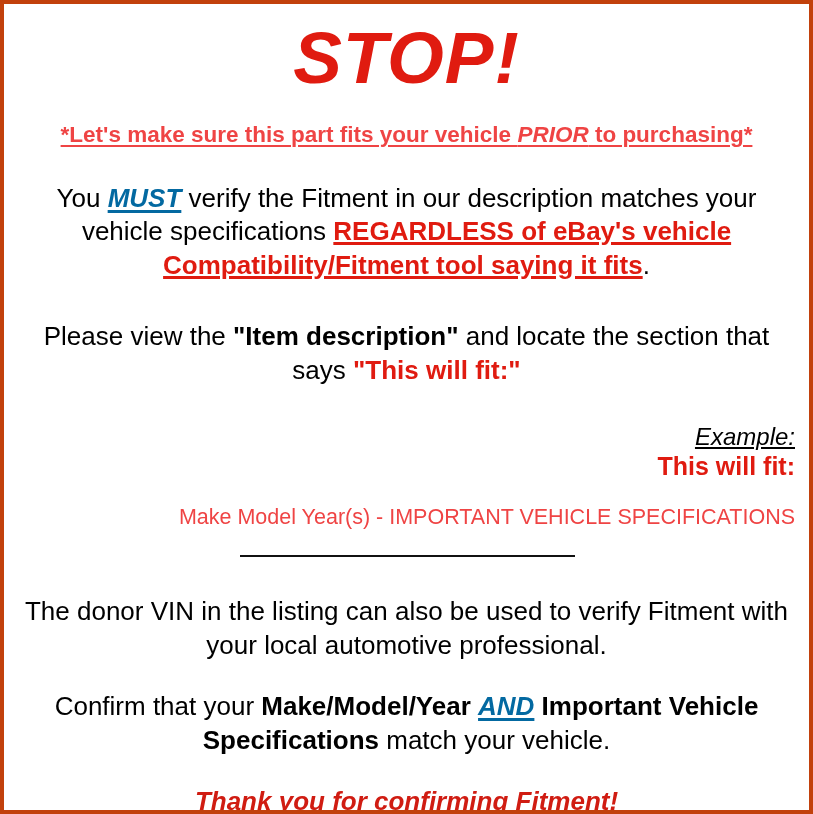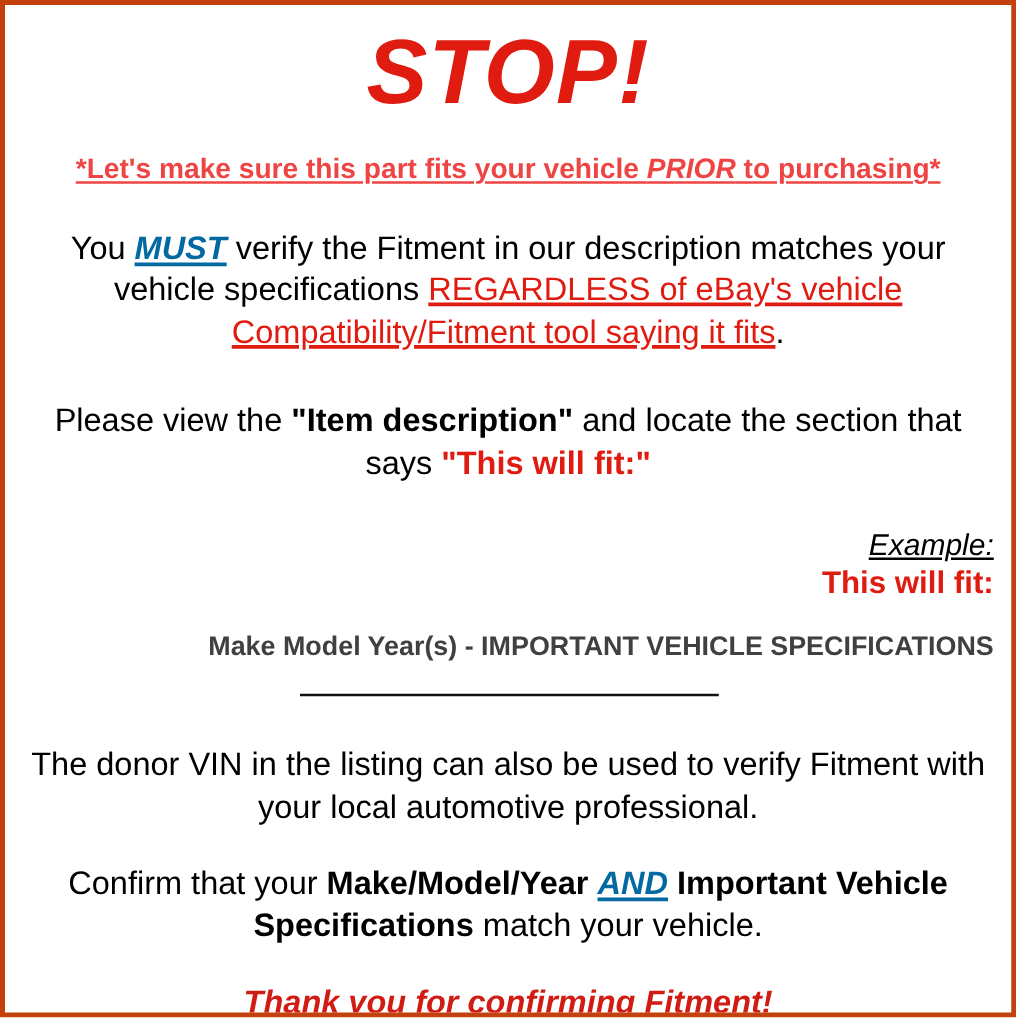--- a/index.html
+++ b/index.html
@@ -73,21 +73,21 @@
   .red-em {
     color: #0369a1;
     font-weight: bold;
     font-style: italic;
     text-decoration: underline;
     text-decoration-thickness: 3px;
     text-underline-offset: 3px;
   }
   .red-strong {
     color: #e01b10;
-    font-weight: normal;
+    font-weight: bold;
     text-decoration: underline;
     text-decoration-thickness: 3px;
     text-underline-offset: 2px;
   }
   .blk-strong { font-weight: bold; color:#000; }
   .red-plain { color: #e01b10; font-weight: bold; }
 
   
   .example-block {
     margin-top: 36px;
@@ -104,22 +104,22 @@
     display: inline-block;
   }
   .example-fit {
     color: #e01b10;
     font-weight: bold;
     font-size: 25px;
     line-height: 1.15;
     margin-top: 2px;
   }
   .example-spec {
-    color: #404040;
-    font-weight: bold;
+    color: #ef4444;
+    font-weight: normal;
     font-size: 21.5px;
     line-height: 1.1;
     margin-top: 25px;
     padding-left: 8px;
     white-space: nowrap;
   }
 
   
   .divider-wrap {
     margin-top: 26px;

